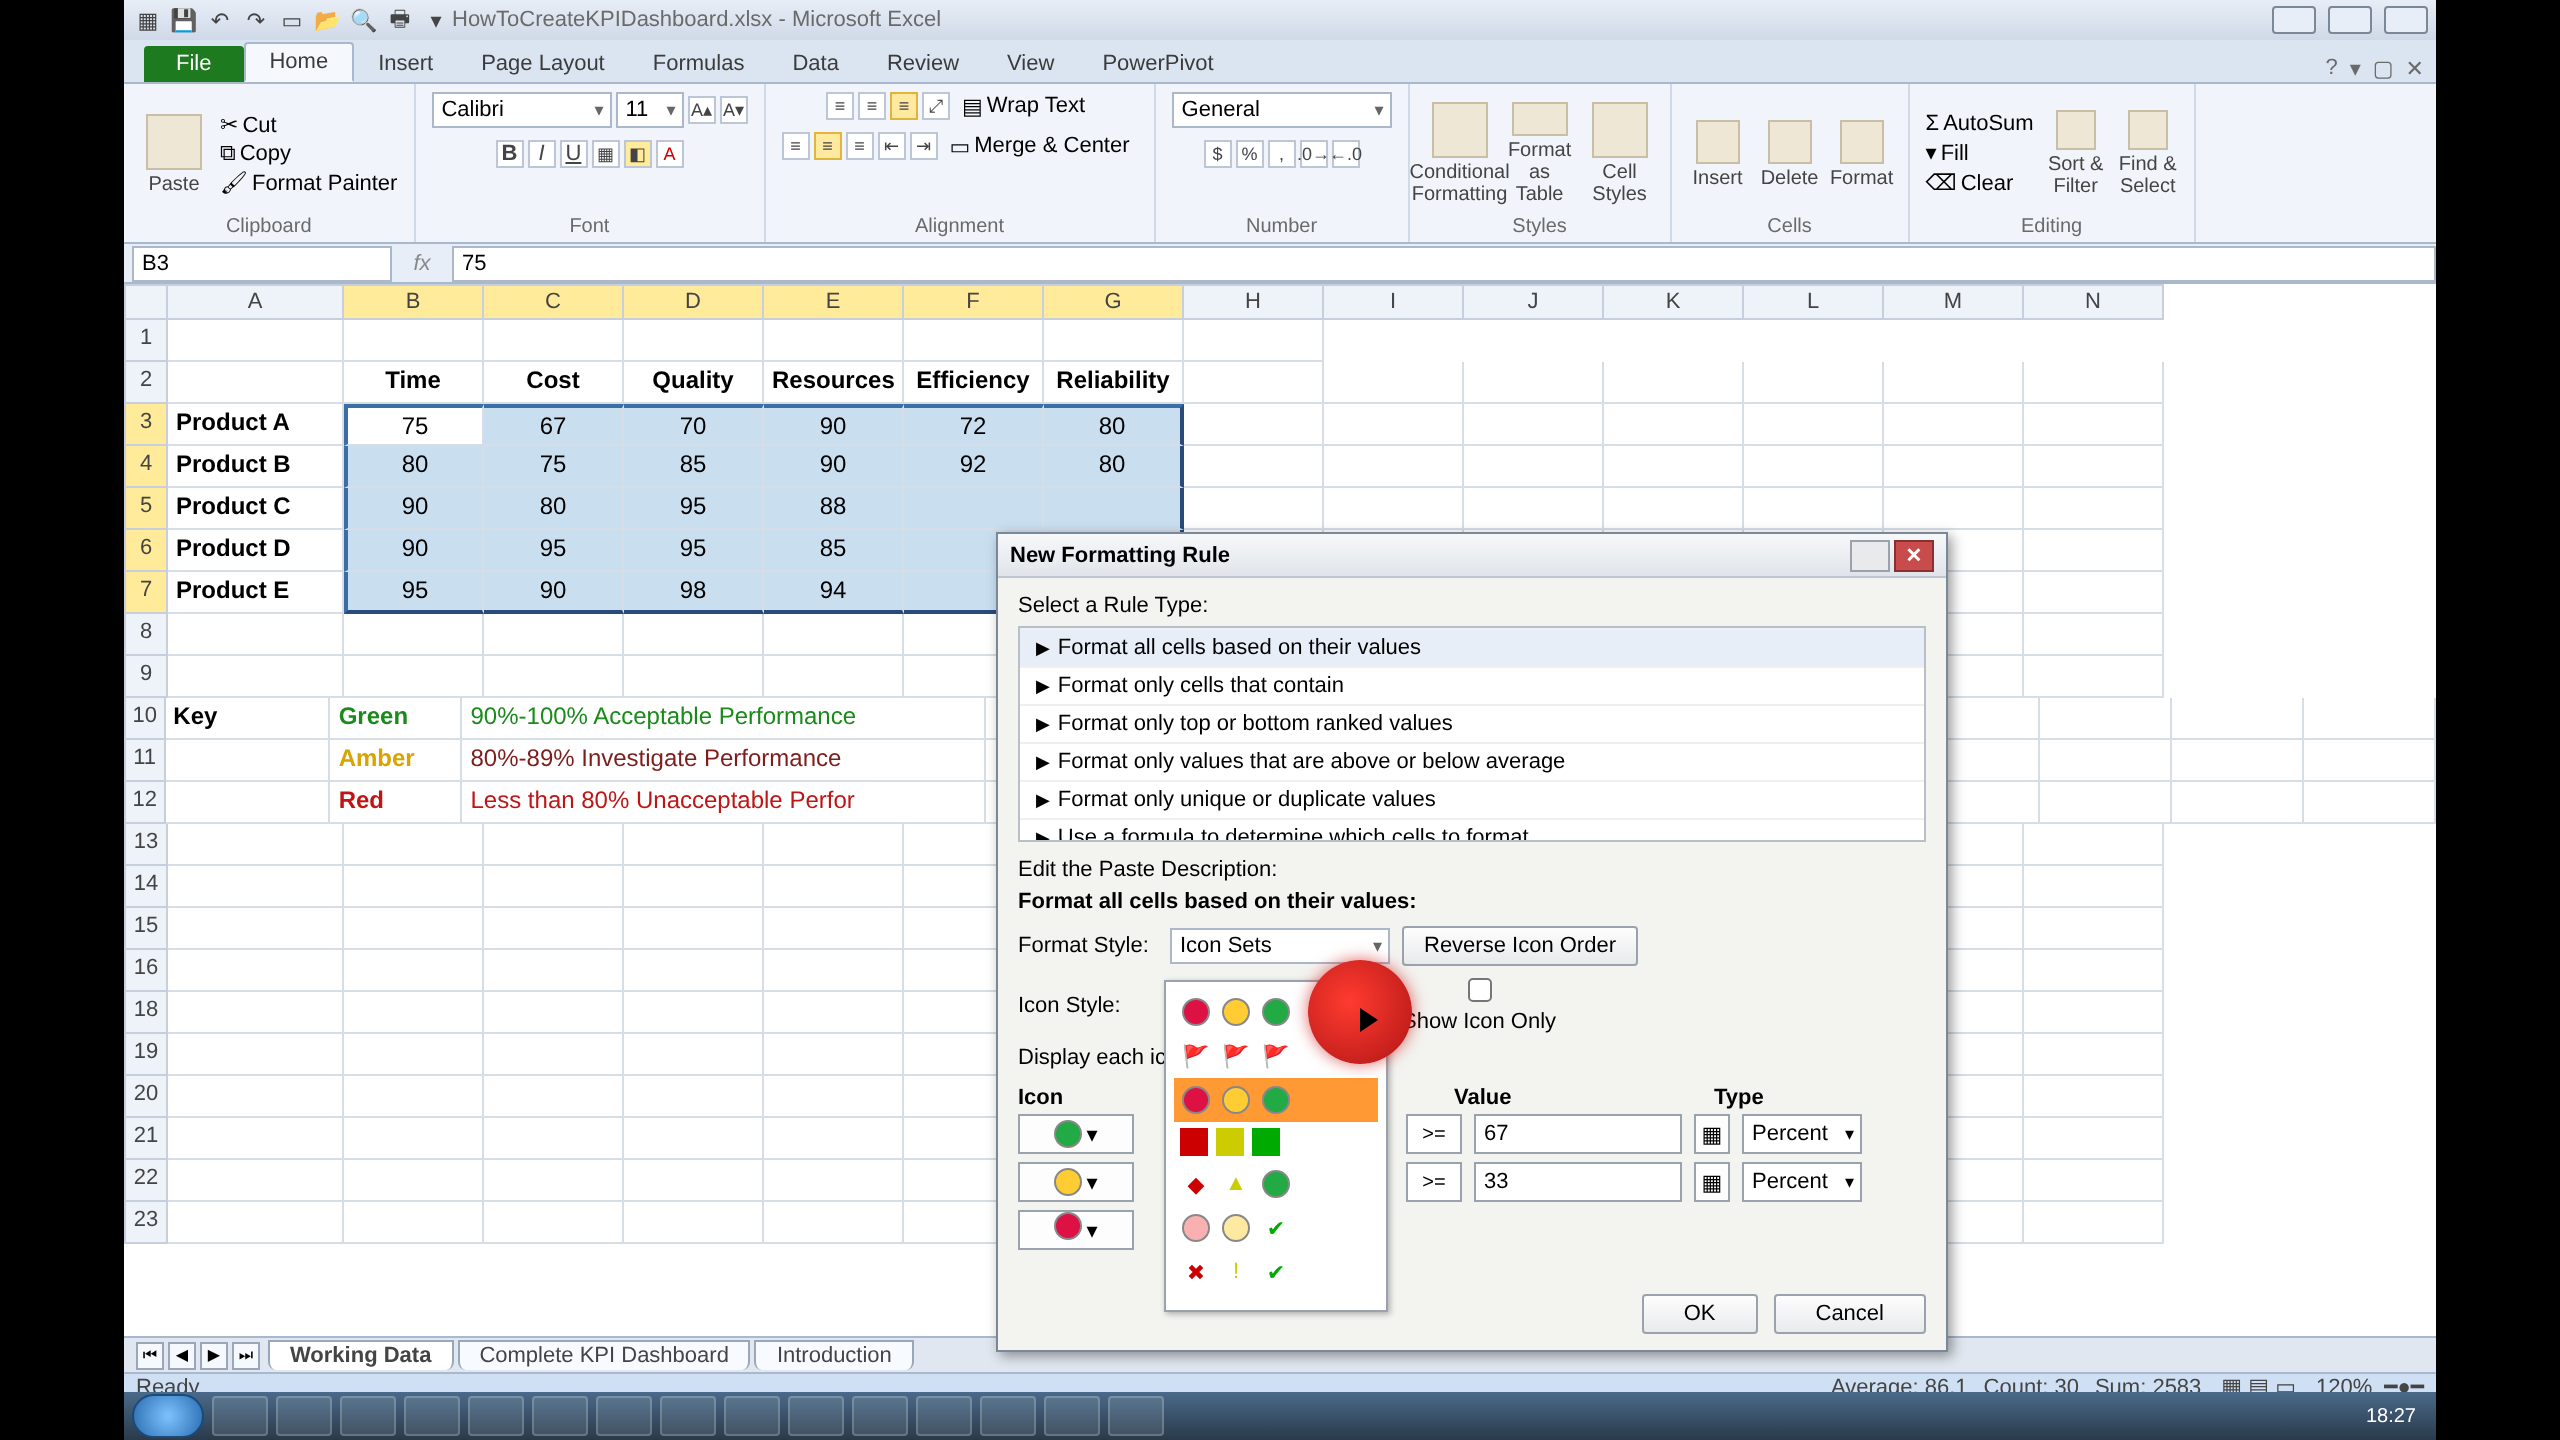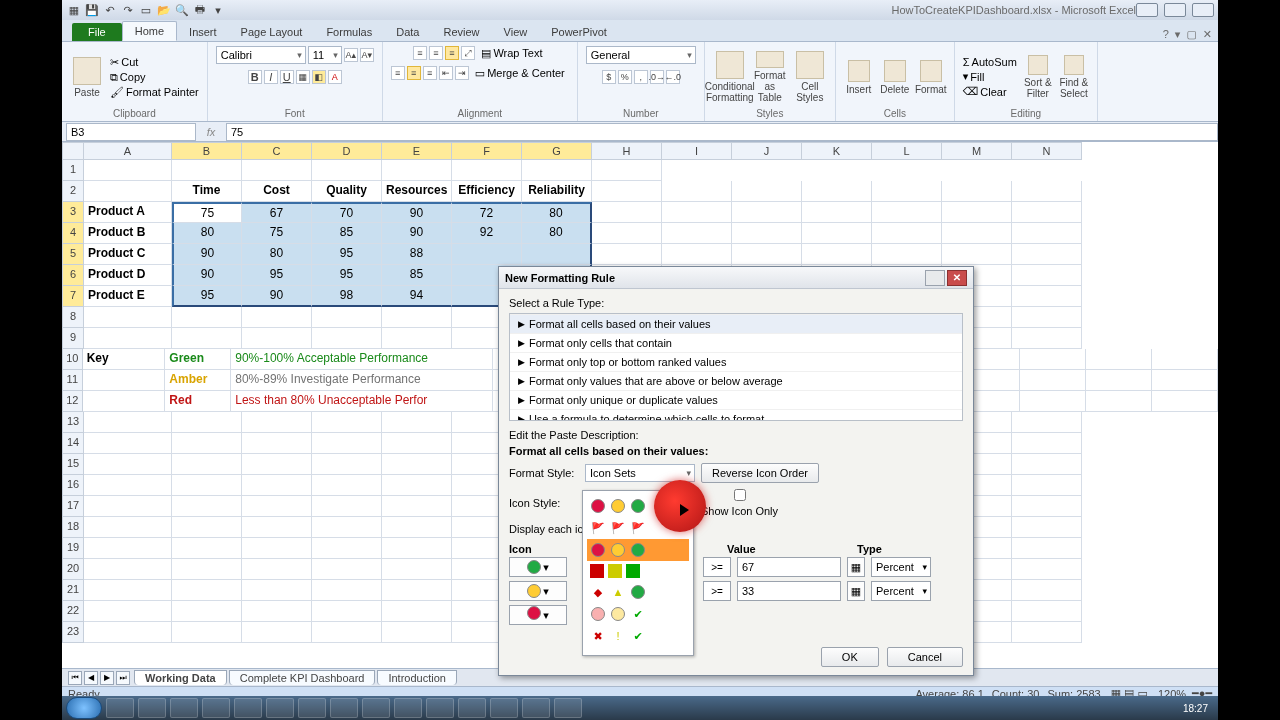--- a/index.html
+++ b/index.html
@@ -1,21 +1,21 @@
 <!DOCTYPE html>
 <html><head>
 <meta charset="utf-8">
 <style>
 *{margin:0;padding:0;box-sizing:border-box;font-family:"Segoe UI",Tahoma,sans-serif;font-size:11px;}
 body{background:#000;width:1280px;height:720px;overflow:hidden;position:relative;}
 .app{position:absolute;left:62px;top:0;width:1156px;height:700px;background:#fff;}
 .titlebar{height:20px;background:linear-gradient(#e8eef7,#cfd9e7);display:flex;align-items:center;padding:0 4px;}
 .titlebar .qa{display:flex;gap:2px;align-items:center;}
 .titlebar .qa-btn{width:16px;height:16px;display:flex;align-items:center;justify-content:center;color:#444;border:1px solid transparent;}
-.titlebar .title{flex:1;text-align:right;color:#6a6a6a;font-size:11px;}
+.titlebar .title{flex:1;text-align:left;color:#6a6a6a;font-size:11px;}
 .titlebar .winbtns{display:flex;gap:6px;}
 .titlebar .winbtn{width:22px;height:14px;border:1px solid #7a8899;background:#e8eef7;border-radius:2px;}
 .ribbon-tabs{height:22px;background:#dbe5f1;display:flex;align-items:flex-end;padding-left:10px;gap:0;border-bottom:1px solid #a9b8cc;}
 .ribbon-tab{padding:3px 12px;color:#3b3b3b;cursor:pointer;font-size:11px;}
 .ribbon-tab.file{background:#1e7a1e;color:#fff;border-radius:2px 2px 0 0;padding:3px 16px;}
 .ribbon-tab.active{background:#f5f9fd;border:1px solid #a9b8cc;border-bottom:1px solid #f5f9fd;border-radius:2px 2px 0 0;}
 .ribbon-tabs .right{margin-left:auto;display:flex;gap:6px;padding-right:6px;color:#6a6a6a;}
 .ribbon{height:80px;background:#f1f5fb;border-bottom:1px solid #a9b8cc;display:flex;}
 .rgroup{border-right:1px solid #cfd9e7;padding:4px 8px 2px 8px;display:flex;flex-direction:column;justify-content:space-between;}
 .rgroup .body{display:flex;gap:6px;align-items:center;flex:1;}
@@ -494,21 +494,21 @@
             <div class="cell" style="width: 70px;"></div>
             <div class="cell" style="width: 70px;"></div>
             <div class="cell" style="width: 70px;"></div>
             <div class="cell" style="width: 70px;"></div>
             <div class="cell" style="width: 70px;"></div>
           </div>
           <div class="row">
             <div class="rh">11</div>
             <div class="cell" style="width: 88px;"></div>
             <div class="cell" style="width: 70px; color: rgb(217, 164, 0); font-weight: bold;">Amber</div>
-            <div class="cell" style="width: 280px; color: #737373; overflow: visible;">80%-89% Investigate Performance</div>
+            <div class="cell" style="width: 280px; color: #7f1d1d; overflow: visible;">80%-89% Investigate Performance</div>
             <div class="cell" style="width: 70px;"></div>
             <div class="cell" style="width: 70px;"></div>
             <div class="cell" style="width: 70px;"></div>
             <div class="cell" style="width: 70px;"></div>
             <div class="cell" style="width: 70px;"></div>
             <div class="cell" style="width: 70px;"></div>
             <div class="cell" style="width: 70px;"></div>
             <div class="cell" style="width: 70px;"></div>
             <div class="cell" style="width: 70px;"></div>
             <div class="cell" style="width: 70px;"></div>
@@ -577,37 +577,20 @@
             <div class="cell" style="width: 70px;"></div>
             <div class="cell" style="width: 70px;"></div>
             <div class="cell" style="width: 70px;"></div>
             <div class="cell" style="width: 70px;"></div>
             <div class="cell" style="width: 70px;"></div>
             <div class="cell" style="width: 70px;"></div>
             <div class="cell" style="width: 70px;"></div>
           </div>
           <div class="row">
             <div class="rh">16</div>
-            <div class="cell" style="width: 88px;"></div>
-            <div class="cell" style="width: 70px;"></div>
-            <div class="cell" style="width: 70px;"></div>
-            <div class="cell" style="width: 70px;"></div>
-            <div class="cell" style="width: 70px;"></div>
-            <div class="cell" style="width: 70px;"></div>
-            <div class="cell" style="width: 70px;"></div>
-            <div class="cell" style="width: 70px;"></div>
-            <div class="cell" style="width: 70px;"></div>
-            <div class="cell" style="width: 70px;"></div>
-            <div class="cell" style="width: 70px;"></div>
-            <div class="cell" style="width: 70px;"></div>
-            <div class="cell" style="width: 70px;"></div>
-            <div class="cell" style="width: 70px;"></div>
-          </div>
-          <div class="row">
-            <div class="rh">17</div>
             <div class="cell" style="width: 88px;"></div>
             <div class="cell" style="width: 70px;"></div>
             <div class="cell" style="width: 70px;"></div>
             <div class="cell" style="width: 70px;"></div>
             <div class="cell" style="width: 70px;"></div>
             <div class="cell" style="width: 70px;"></div>
             <div class="cell" style="width: 70px;"></div>
             <div class="cell" style="width: 70px;"></div>
             <div class="cell" style="width: 70px;"></div>
             <div class="cell" style="width: 70px;"></div>

